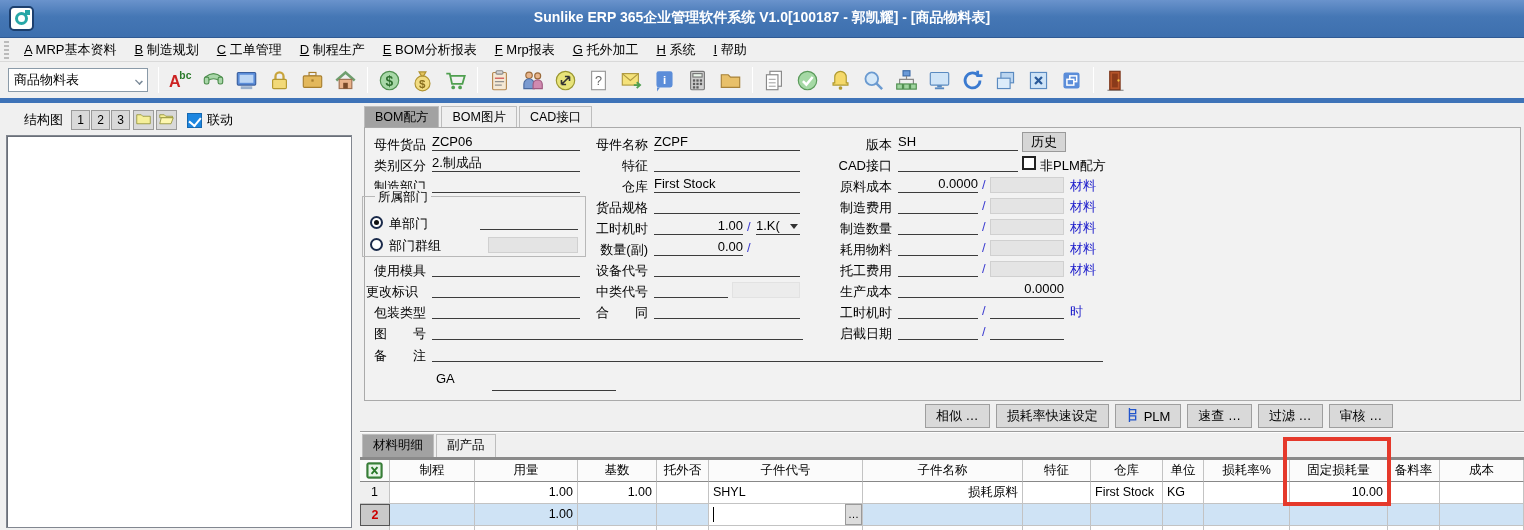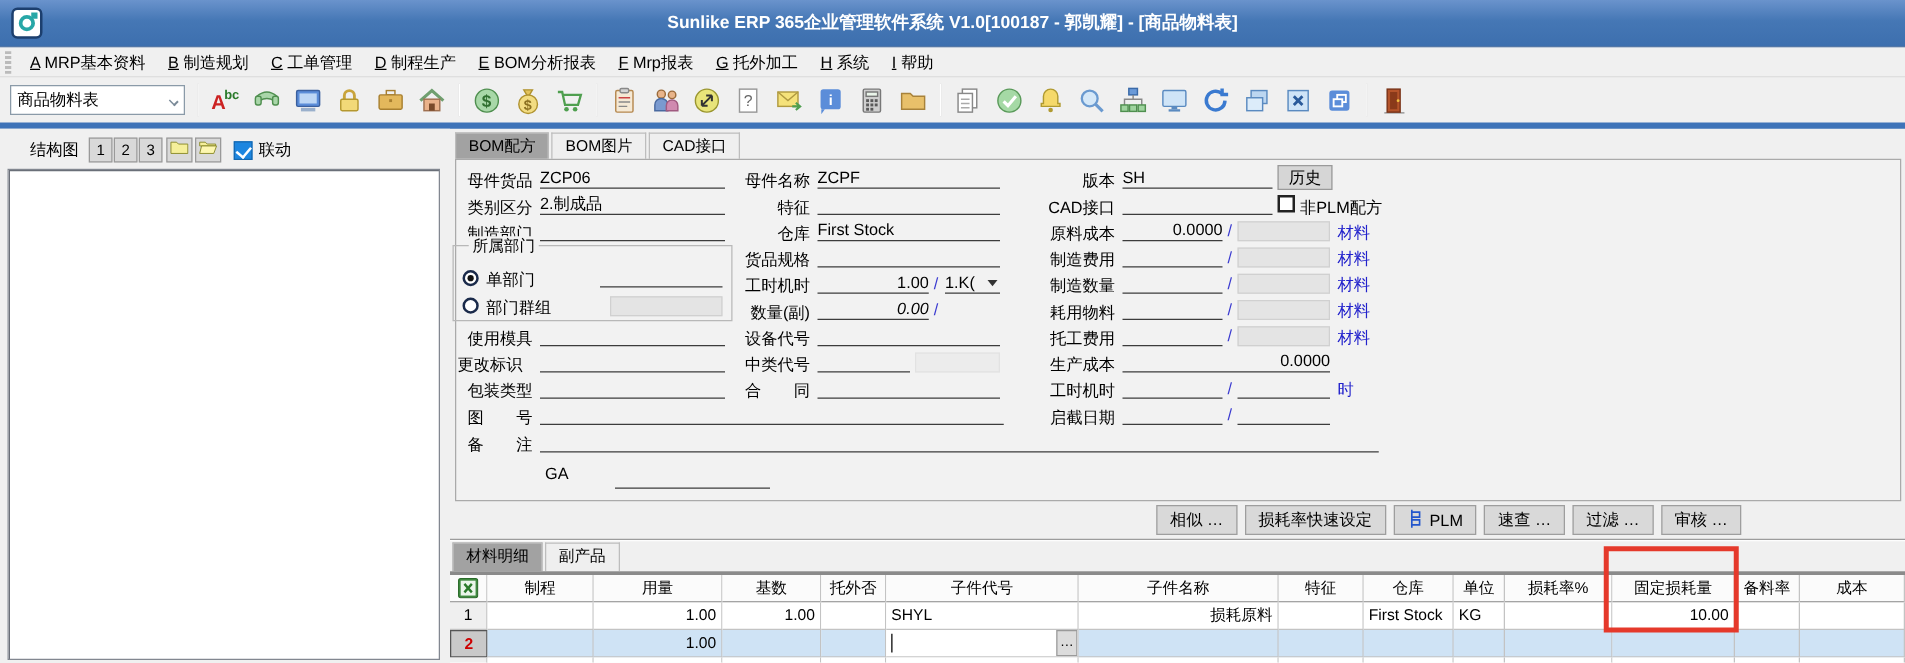--- a/index.html
+++ b/index.html
@@ -442,21 +442,21 @@
   <div class="lbl" style="left:580px;top:178px;width:68px;">仓库</div>
   <div class="fld" style="left:654px;top:175px;width:146px;">First Stock</div>
   <div class="lbl" style="left:580px;top:199px;width:68px;">货品规格</div>
   <div class="fld" style="left:654px;top:196px;width:146px;"></div>
   <div class="lbl" style="left:580px;top:220px;width:68px;">工时机时</div>
   <div class="fld right" style="left:654px;top:217px;width:89px;">1.00</div>
   <div class="slash" style="left:747px;top:219px;">/</div>
   <div class="fld" style="left:756px;top:217px;width:44px;">1.K(</div>
   <div class="dd-arrow" style="left:790px;top:224px;"></div>
   <div class="lbl" style="left:580px;top:241px;width:68px;">数量(副)</div>
-  <div class="fld right" style="left:654px;top:238px;width:89px;font-style:italic;">0.00</div>
+  <div class="fld right" style="left:654px;top:238px;width:89px;">0.00</div>
   <div class="slash" style="left:747px;top:240px;">/</div>
   <div class="lbl" style="left:580px;top:262px;width:68px;">设备代号</div>
   <div class="fld" style="left:654px;top:259px;width:146px;"></div>
   <div class="lbl" style="left:580px;top:283px;width:68px;">中类代号</div>
   <div class="fld" style="left:654px;top:280px;width:74px;"></div>
   <div class="gbox faint" style="left:732px;top:282px;width:68px;"></div>
   <div class="lbl" style="left:580px;top:304px;width:68px;">合　　同</div>
   <div class="fld" style="left:654px;top:301px;width:146px;"></div>
 
   <div class="lbl" style="left:820px;top:136px;width:72px;">版本</div>

